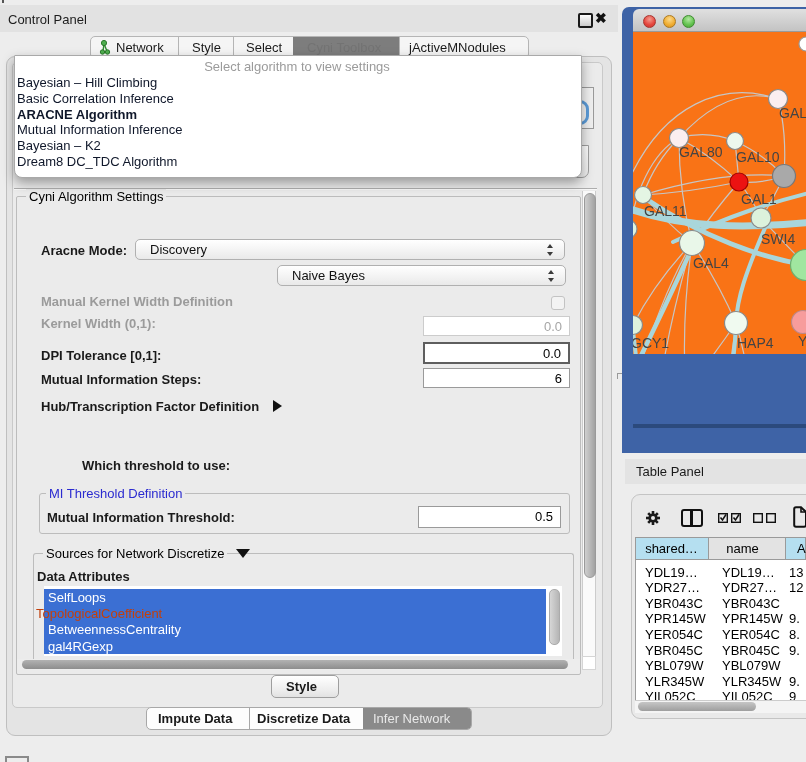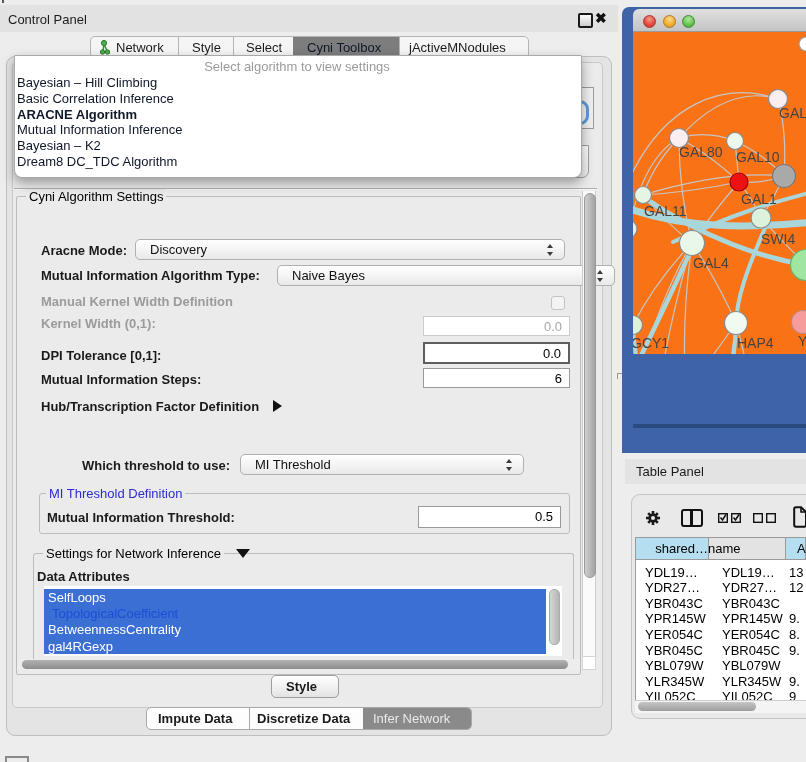--- a/index.html
+++ b/index.html
@@ -39,21 +39,21 @@
   <svg class="abs" style="left:8px;top:3px" width="14" height="15" viewBox="0 0 14 15">
     <line x1="5" y1="4" x2="4" y2="11" stroke="#2e8b2e" stroke-width="1.4"></line>
     <line x1="5" y1="4" x2="8" y2="11" stroke="#2e8b2e" stroke-width="1.4"></line>
     <circle cx="5" cy="3" r="2.6" fill="#4fae4f" stroke="#2a7a2a"></circle>
     <circle cx="3.5" cy="12" r="2.2" fill="#4fae4f" stroke="#2a7a2a"></circle>
     <circle cx="8.5" cy="12" r="2.2" fill="#4fae4f" stroke="#2a7a2a"></circle>
   </svg>
   <div class="abs rlbl" style="left:25px;top:3px">Network</div>
   <div class="abs rlbl" style="left:101px;top:3px">Style</div>
   <div class="abs rlbl" style="left:155px;top:3px">Select</div>
-  <div class="abs rlbl" style="left:216px;top:3px;color:#0f172a">Cyni Toolbox</div>
+  <div class="abs rlbl" style="left:216px;top:3px;color:#737373">Cyni Toolbox</div>
   <div class="abs rlbl" style="left:318px;top:3px">jActiveMNodules</div>
 </div>
 
 <div class="abs" style="left:574px;top:87px;width:20px;height:42px;background:#efefef;border:1px solid #9a9a9a;box-sizing:border-box"></div>
 <div class="abs" style="left:568px;top:100px;width:21px;height:25px;border:3px solid #5b9bd8;border-radius:9px;box-sizing:border-box;background:#f2f2f2"></div>
 <div class="abs" style="left:570px;top:145px;width:17px;height:31px;background:linear-gradient(#fdfdfd,#ededed);border:1px solid #9f9f9f;border-radius:0 0 7px 0"></div>
 
 <div class="abs" style="left:60px;top:171px;width:260px;height:4px;background:rgba(150,150,150,0.28)"></div>
 
 <div class="abs" style="left:14px;top:188px;width:583px;height:1px;background:#adadad"></div>
@@ -64,63 +64,55 @@
 </div>
 
 <div class="lbl" style="left:41px;top:243px">Aracne Mode:</div>
 <div class="combo" style="left:135px;top:239px;width:430px">
       <span class="ctext">Discovery</span>
       <span class="spin">
         <i class="u"></i>
         <i class="d"></i>
       </span>
     </div>
-<div class="lbl" style="left:41px;top:268px">Mutual Information Algorithm Type:</div>
-<div class="combo" style="left:277px;top:265px;width:338px">
+<div class="combo" style="left:277px;top:265px;width:289px">
       <span class="ctext">Naive Bayes</span>
       <span class="spin">
         <i class="u"></i>
         <i class="d"></i>
       </span>
     </div>
 <div class="lbl dis" style="left:41px;top:294px">Manual Kernel Width Definition</div>
 <div class="abs" style="left:551px;top:296px;width:12px;height:12px;border:1px solid #c3c3c3;border-radius:3px;background:#f3f3f3"></div>
 <div class="lbl dis" style="left:41px;top:316px">Kernel Width (0,1):</div>
 <div class="fld" style="left:423px;top:316px;width:147px;height:20px;border:1px solid #ccc;color:#a6a6a6">0.0</div>
 <div class="lbl" style="left:41px;top:348px">DPI Tolerance [0,1]:</div>
 <div class="fld" style="left:423px;top:342px;width:147px;height:22px;border:2px solid #5e5e5e;color:#000">0.0</div>
 <div class="lbl" style="left:41px;top:372px">Mutual Information Steps:</div>
 <div class="fld" style="left:423px;top:368px;width:147px;height:20px;border:1px solid #9a9a9a;color:#000">6</div>
 
 <div class="lbl" style="left:41px;top:399px">Hub/Transcription Factor Definition</div>
 <div class="abs" style="left:273px;top:400px;width:0;height:0;border-top:6px solid transparent;border-bottom:6px solid transparent;border-left:9px solid #111"></div>
 
 <div class="lbl" style="left:82px;top:458px">Which threshold to use:</div>
-<div class="combo" style="left:240px;top:454px;width:284px">
-      <span class="ctext">MI Threshold</span>
-      <span class="spin">
-        <i class="u"></i>
-        <i class="d"></i>
-      </span>
-    </div>
 <div class="grp" style="left:39px;top:493px;width:529px;height:39px">
   <div class="gl" style="left:6px;color:#2b2bd0">MI Threshold Definition</div>
 </div>
 <div class="lbl" style="left:47px;top:510px">Mutual Information Threshold:</div>
 <div class="fld" style="left:418px;top:506px;width:143px;height:22px;border:1px solid #9a9a9a;color:#000">0.5</div>
 
 <div class="grp" style="left:33px;top:553px;width:539px;height:110px;border-bottom:none;border-radius:3px 3px 0 0">
-  <div class="gl" style="left:9px">Settings for Network Inference</div>
+  <div class="gl" style="left:9px">Sources for Network Discretize</div>
 </div>
 <div class="abs" style="left:236px;top:549px;width:0;height:0;border-left:7px solid transparent;border-right:7px solid transparent;border-top:9px solid #111"></div>
 <div class="lbl" style="left:37px;top:569px">Data Attributes</div>
 <div class="abs" style="left:44px;top:586px;width:518px;height:70px;background:#fff"></div>
 <div class="abs" style="left:44px;top:589px;width:502px;height:65px;background:#3b6fd3"></div>
 <div class="trow" style="left:48px;top:590px;color:#fff">SelfLoops</div>
-<div class="trow" style="left:52px;top:606px;color:#1d4ed8">TopologicalCoefficient</div>
+<div class="trow" style="left:36px;top:606px;color:#c2410c">TopologicalCoefficient</div>
 <div class="trow" style="left:48px;top:622px;color:#fff">BetweennessCentrality</div>
 <div class="trow" style="left:48px;top:639px;color:#fff">gal4RGexp</div>
 <div class="abs" style="left:549px;top:589px;width:9px;height:54px;background:linear-gradient(90deg,#d6d6d6,#b5b5b5);border:1px solid #ababab;border-radius:5px"></div>
 
 <div class="abs" style="left:17px;top:659px;width:563px;height:11px;background:#ededed"></div>
 <div class="abs" style="left:22px;top:660px;width:546px;height:9px;background:linear-gradient(#b2b2b2,#8d8d8d);border-radius:5px"></div>
 
 <div class="abs" style="left:271px;top:675px;width:66px;height:21px;background:linear-gradient(#ffffff,#ececec 70%,#e2e2e2);border:1px solid #9e9e9e;border-radius:5px"></div>
 <div class="lbl" style="left:286px;top:679px">Style</div>
 
@@ -258,22 +250,22 @@
   <rect x="13.7" y="0.7" width="8.6" height="8.6" fill="none" stroke="#111" stroke-width="1.4"></rect>
 </svg>
 <svg class="abs" style="left:793px;top:506px" width="14" height="22" viewBox="0 0 14 22">
   <path d="M1.2 3 Q1.2 1.2 3 1.2 L8 1.2 L13 6 L13 19 Q13 20.8 11.2 20.8 L3 20.8 Q1.2 20.8 1.2 19 Z" fill="none" stroke="#111" stroke-width="2"></path>
   <path d="M8 1.2 L8 6 L13 6" fill="none" stroke="#111" stroke-width="1.6"></path>
 </svg>
 
 <div class="abs" style="left:635px;top:537px;width:171px;height:163px;background:#fff;border-left:1px solid #9c9c9c"></div>
 <div class="abs" style="left:635px;top:537px;width:171px;height:23px;background:#b5dff0;border:1px solid #9a9a9a;box-sizing:border-box"></div>
 <div class="abs" style="left:708px;top:538px;width:76px;height:21px;background:#e3e3e3;border-left:1px solid #9a9a9a;border-right:1px solid #9a9a9a"></div>
-<div class="abs trow" style="left:635px;top:541px;width:73px;text-align:right">shared…</div>
-<div class="abs trow" style="left:708px;top:541px;width:69px;text-align:left">name</div>
+<div class="abs trow" style="left:635px;top:541px;width:73px;text-align:center">shared…</div>
+<div class="abs trow" style="left:708px;top:541px;width:69px;text-align:center">name</div>
 <div class="abs trow" style="left:797px;top:541px">A</div>
 <div id="rows">
 <div class="abs trow" style="left:645px;top:564.5px">YDL19…</div>
       <div class="abs trow" style="left:722px;top:564.5px">YDL19…</div>
       <div class="abs trow" style="left:789px;top:564.5px">13</div>
 <div class="abs trow" style="left:645px;top:580.1px">YDR27…</div>
       <div class="abs trow" style="left:722px;top:580.1px">YDR27…</div>
       <div class="abs trow" style="left:789px;top:580.1px">12</div>
 <div class="abs trow" style="left:645px;top:595.7px">YBR043C</div>
       <div class="abs trow" style="left:722px;top:595.7px">YBR043C</div>

